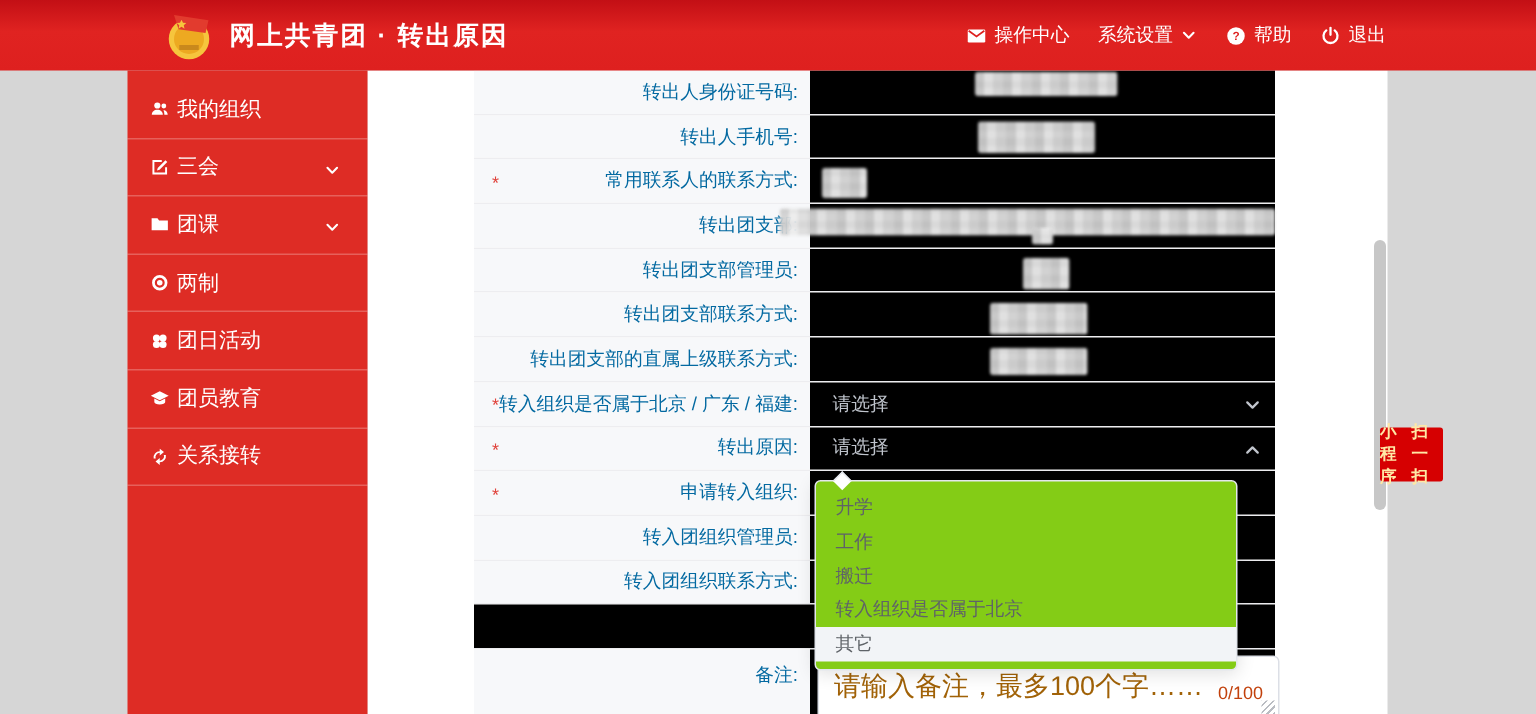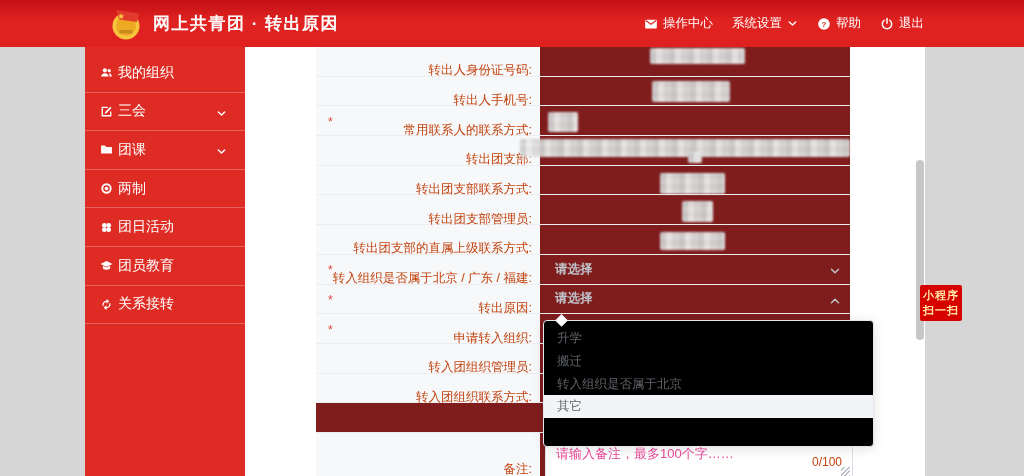--- a/index.html
+++ b/index.html
@@ -53,25 +53,25 @@
   .form-table{position:absolute;left:71px;top:0;width:534px;height:429px;}
   .frow{
     position:relative;height:29.7px;display:flex;
     border-bottom:1px solid #ededf0;
   }
   .lcell{
     width:224px;background:#f7f8fa;position:relative;
     display:flex;align-items:center;justify-content:flex-end;
     padding-right:8px;
   }
-  .flabel{color:#c2410c;font-size:12.5px;white-space:nowrap;margin-top:19px;}
+  .flabel{color:#0369a1;font-size:12.5px;white-space:nowrap;}
   .req{position:absolute;left:12px;top:50%;transform:translateY(-45%);color:#e0433c;font-size:12px;}
   .vcell{
-    flex:1;background:#7f1d1d;position:relative;
-    display:flex;align-items:center;padding-left:15px;font-weight:bold;
+    flex:1;background:#000000;position:relative;
+    display:flex;align-items:center;padding-left:15px;
   }
   .ph{color:#bfc4cc;font-size:12.5px;}
   .sel-chev{position:absolute;right:9px;top:50%;transform:translateY(-50%);width:12px;height:12px;color:#c0c4cc;}
   
   .blur{
     position:absolute;z-index:2;border-radius:2px;filter:blur(1.1px);opacity:.95;
     background-image:
       repeating-linear-gradient(90deg, rgba(185,185,185,.50) 0 6px, rgba(235,235,235,.50) 6px 12px, rgba(205,205,205,.50) 12px 19px),
       repeating-linear-gradient(0deg, #eeeeee 0 5px, #dfdfdf 5px 10px);
   }
@@ -83,52 +83,52 @@
   .frow[data-idx="4"] .blur-a{left:366px;top:6px;width:31px;height:21px}
   .frow[data-idx="5"] .blur-a{left:344px;top:7px;width:65px;height:21px}
   .frow[data-idx="6"] .blur-a{left:344px;top:7px;width:65px;height:18px}
   
   .frow-remarks{position:relative;display:flex;height:43px;border-bottom:none;}
   .frow-remarks .lcell{align-items:flex-start;padding-top:9px;}
   .remarks-box{
     position:absolute;left:229px;top:4px;width:308px;height:64px;
     background:#fff;border:1px solid #dcdfe6;border-radius:4px;z-index:1;
   }
-  .remarks-ph{position:absolute;left:10px;top:7px;color:#ec4899;font-size:13px;}
+  .remarks-ph{position:absolute;left:10px;top:7px;color:#a16207;font-size:18px;}
   .remarks-count{position:absolute;right:10px;top:17px;color:#c2410c;font-size:12px;}
   .resize-handle{
     position:absolute;right:2px;top:29px;width:9px;height:9px;
     background:repeating-linear-gradient(135deg,transparent 0 2px,#b9bcc2 2px 3.2px);
     cursor:nwse-resize;
   }
   
   .dropdown{
-    position:absolute;left:543px;top:320px;width:331px;height:127px;
-    background:#000000;border:1px solid #e4e7ed;border-radius:4px;
+    position:absolute;left:543px;top:320px;width:282px;height:127px;
+    background:#84cc16;border:1px solid #e4e7ed;border-radius:4px;
     box-shadow:0 2px 12px rgba(0,0,0,.12);z-index:20;padding:6px 0;
   }
   .drop-arrow{
     position:absolute;left:13px;top:-5px;width:9px;height:9px;background:#fff;
     border-left:1px solid #e4e7ed;border-top:1px solid #e4e7ed;transform:rotate(45deg);
   }
   .drop-opt{
     height:22.8px;line-height:22.8px;padding-left:13px;
     color:#5f6368;font-size:12.5px;cursor:pointer;white-space:nowrap;
   }
   .drop-opt.hl{background:#f2f4f7;}
   
   .scroll-thumb{
     position:absolute;left:916px;top:160px;width:8px;height:180px;
     background:#c7c7c7;border-radius:4px;z-index:8;cursor:grab;
   }
   .float-tab{
     position:absolute;left:920px;top:285px;width:42px;height:36px;
     background:#d60001;border-radius:2px;z-index:30;cursor:pointer;
     color:#ffe9a6;font-size:11px;font-weight:bold;line-height:15px;
-    display:flex;flex-direction:column;align-items:center;justify-content:center;
+    display:flex;align-items:center;justify-content:center;
     letter-spacing:1px;
   }
 </style>
 </head>
 <body>
 
 <div class="page">
 
   <div class="hdr">
     <div class="hdr-logo">
@@ -280,30 +280,30 @@
           <div class="blur blur-a"></div>
         </div>
         <div class="frow" data-idx="3">
           <div class="lcell">
             <span class="flabel">转出团支部:</span>
           </div>
           <div class="vcell"></div>
           <div class="blur blur-a"></div>
           <div class="blur blur-b"></div>
         </div>
+        <div class="frow" data-idx="4">
+          <div class="lcell">
+            <span class="flabel">转出团支部管理员:</span>
+          </div>
+          <div class="vcell"></div>
+          <div class="blur blur-a"></div>
+        </div>
         <div class="frow" data-idx="5">
           <div class="lcell">
             <span class="flabel">转出团支部联系方式:</span>
-          </div>
-          <div class="vcell"></div>
-          <div class="blur blur-a"></div>
-        </div>
-        <div class="frow" data-idx="4">
-          <div class="lcell">
-            <span class="flabel">转出团支部管理员:</span>
           </div>
           <div class="vcell"></div>
           <div class="blur blur-a"></div>
         </div>
         <div class="frow" data-idx="6">
           <div class="lcell">
             <span class="flabel">转出团支部的直属上级联系方式:</span>
           </div>
           <div class="vcell"></div>
           <div class="blur blur-a"></div>
@@ -364,20 +364,21 @@
             <div class="remarks-count">0/100</div>
             <div class="resize-handle"></div>
           </div>
         </div>
       </div>
   </div>
 
   <div class="dropdown" id="dropdown">
     <div class="drop-arrow"></div>
   <div class="drop-opt">升学</div>
+      <div class="drop-opt">工作</div>
       <div class="drop-opt">搬迁</div>
       <div class="drop-opt">转入组织是否属于北京</div>
       <div class="drop-opt hl">其它</div>
     </div>
 
   <div class="scroll-thumb"></div>
 
   <div class="float-tab">
     <span>小程序</span>
     <span>扫一扫</span>

